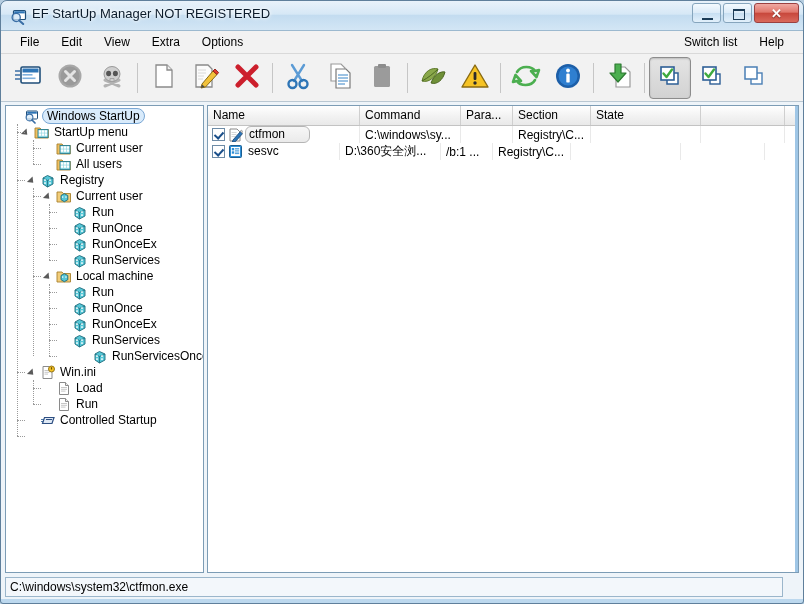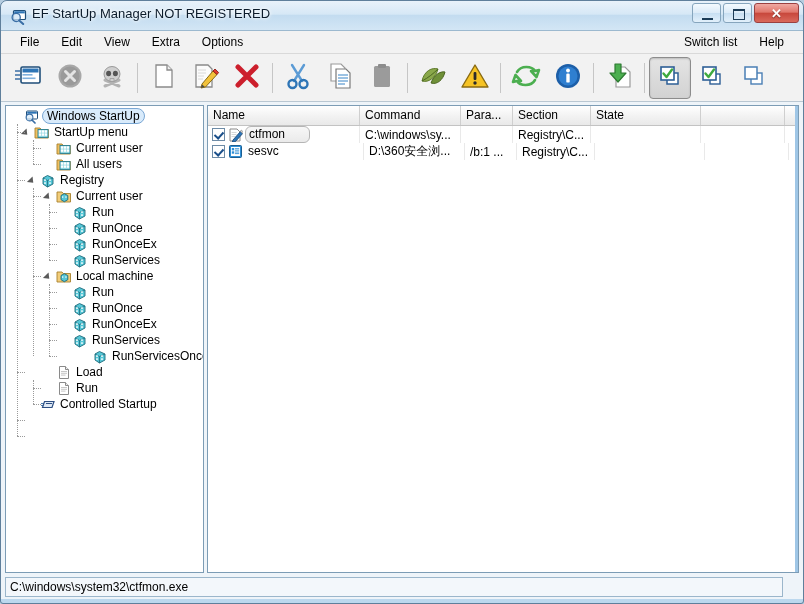--- a/index.html
+++ b/index.html
@@ -808,20 +808,38 @@
                 <path d="M3 5 l4.5-2.5 L13 5 v6 l-5.5 3 L3 11 z" fill="#55c6d6" stroke="#1d6b7c" stroke-width=".9"></path>
                 <path d="M3 5 l4.5 2.5 L13 5" fill="none" stroke="#1d6b7c" stroke-width=".8"></path>
                 <path d="M7.5 7.5 v6.5" stroke="#1d6b7c" stroke-width=".8"></path>
                 <rect x="4.2" y="6.3" width="1.6" height="1.6" fill="#fff"></rect>
                 <rect x="9.2" y="6.3" width="1.6" height="1.6" fill="#fff"></rect>
                 <rect x="4.2" y="9.3" width="1.6" height="1.6" fill="#fff"></rect>
                 <rect x="9.2" y="9.3" width="1.6" height="1.6" fill="#fff"></rect>
               </svg>
             </span>
             <span class="tlabel">RunServicesOnce</span>
+          </div>
+          <div class="tnode" style="padding-left: 22px;">
+            <span class="tw">
+              <span class="arrow"></span>
+            </span>
+            <span class="ticon">
+              <svg width="16" height="15" viewBox="0 0 16 15">
+                <path d="M3 1.5 h6 l3 3 v9 h-9 z" fill="#fff" stroke="#8a8a8a" stroke-width="1"></path>
+                <g stroke="#b9b9b9" stroke-width=".8">
+                  <line x1="4.5" y1="5.5" x2="9.5" y2="5.5"></line>
+                  <line x1="4.5" y1="7.3" x2="9.5" y2="7.3"></line>
+                  <line x1="4.5" y1="9.1" x2="8" y2="9.1"></line>
+                </g>
+                <circle cx="11.5" cy="4" r="3" fill="#f6c324" stroke="#8a6b12" stroke-width=".9"></circle>
+                <rect x="10.9" y="2.2" width="1.2" height="2.3" fill="#6b5209"></rect>
+              </svg>
+            </span>
+            <span class="tlabel">Win.ini</span>
           </div>
           <div class="tnode" style="padding-left: 38px;">
             <span class="tw"></span>
             <span class="ticon">
               <svg width="16" height="15" viewBox="0 0 16 15">
                 <path d="M3.5 1.5 h6 l3 3 v9 h-9 z" fill="#fff" stroke="#8a8a8a" stroke-width="1"></path>
                 <path d="M9.5 1.5 v3 h3" fill="#efefef" stroke="#8a8a8a" stroke-width="1"></path>
                 <g stroke="#b9b9b9" stroke-width=".8">
                   <line x1="5" y1="6.5" x2="11" y2="6.5"></line>
                   <line x1="5" y1="8.3" x2="11" y2="8.3"></line>
@@ -914,21 +932,21 @@
               </span>
               <span class="nametext">ctfmon</span>
             </div>
             <div class="cell" style="width: 101px;">C:\windows\sy...</div>
             <div class="cell" style="width: 52px;"></div>
             <div class="cell" style="width: 78px;">Registry\C...</div>
             <div class="cell" style="width: 110px;"></div>
             <div class="cell" style="width: 84px;"></div>
           </div>
           <div class="lrow">
-            <div class="cell namecell" style="width: 156px;">
+            <div class="cell namecell" style="width: 132px;">
               <span class="lcheck"></span>
               <span style="display: flex; align-items: center; margin-right: 2px;">
                 <svg width="15" height="15" viewBox="0 0 15 15">
                   <rect x="1.5" y="1.5" width="12" height="12" rx="1" fill="#2f8fd6" stroke="#1b5e92" stroke-width="1"></rect>
                   <rect x="3" y="3" width="9" height="9" fill="#fff"></rect>
                   <rect x="3.8" y="4" width="2.4" height="2.4" fill="#2f8fd6"></rect>
                   <rect x="3.8" y="7.3" width="2.4" height="2.4" fill="#2f8fd6"></rect>
                   <g stroke="#2f8fd6" stroke-width=".9">
                     <line x1="7" y1="4.7" x2="11.2" y2="4.7"></line>
                     <line x1="7" y1="6.2" x2="11.2" y2="6.2"></line>

